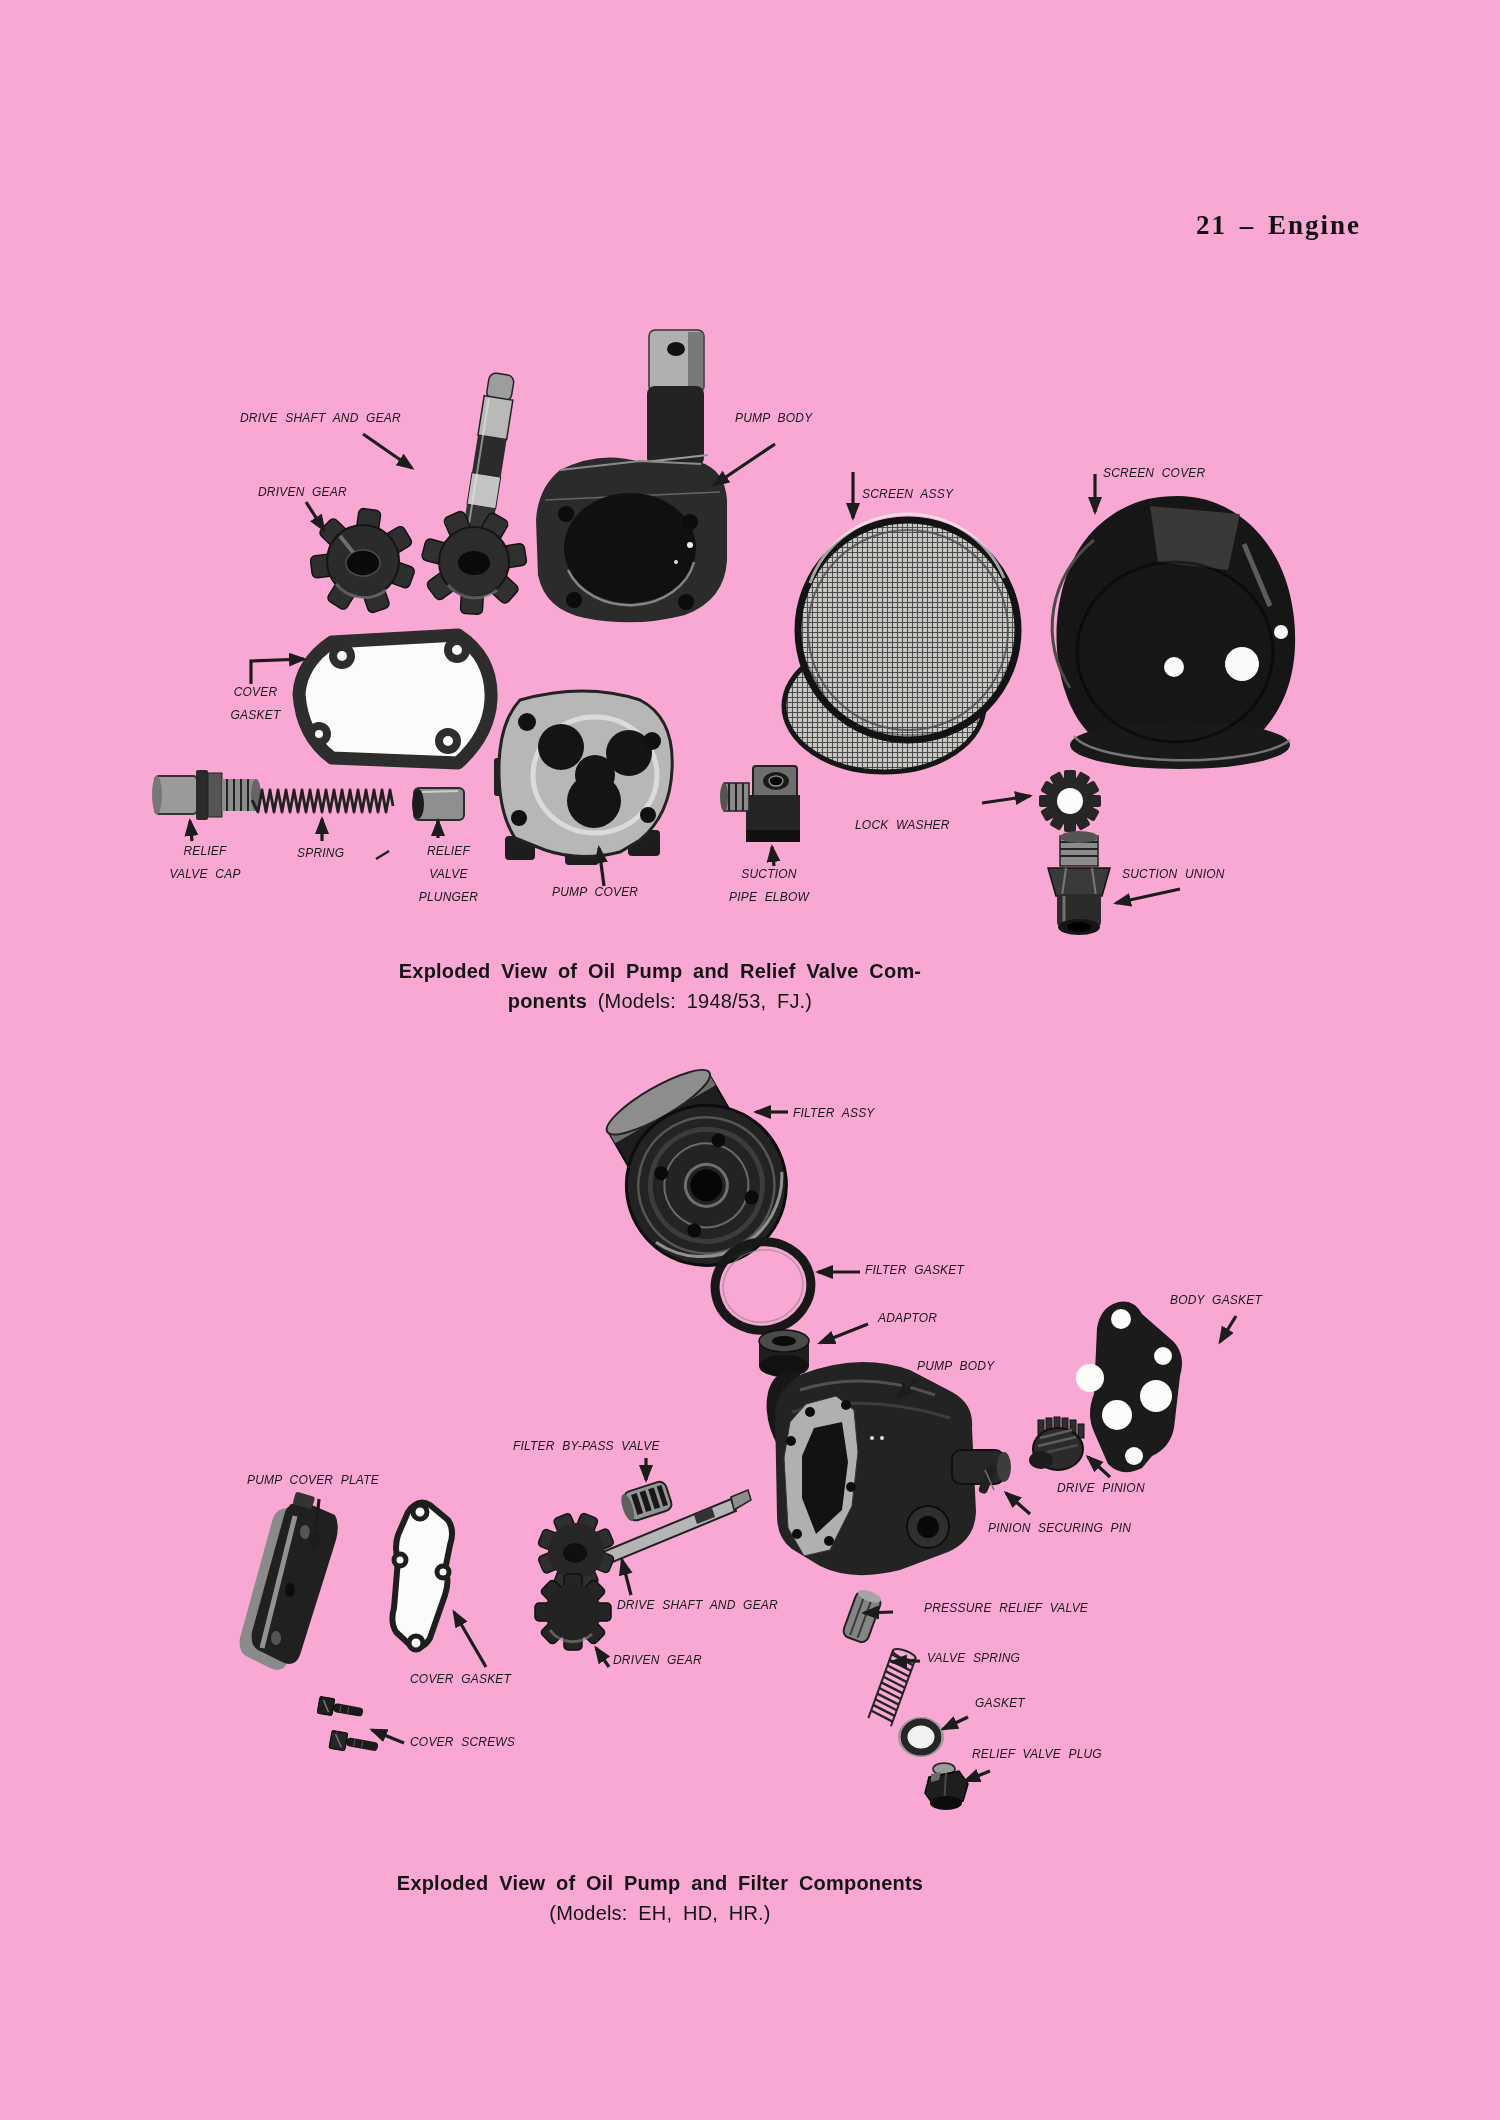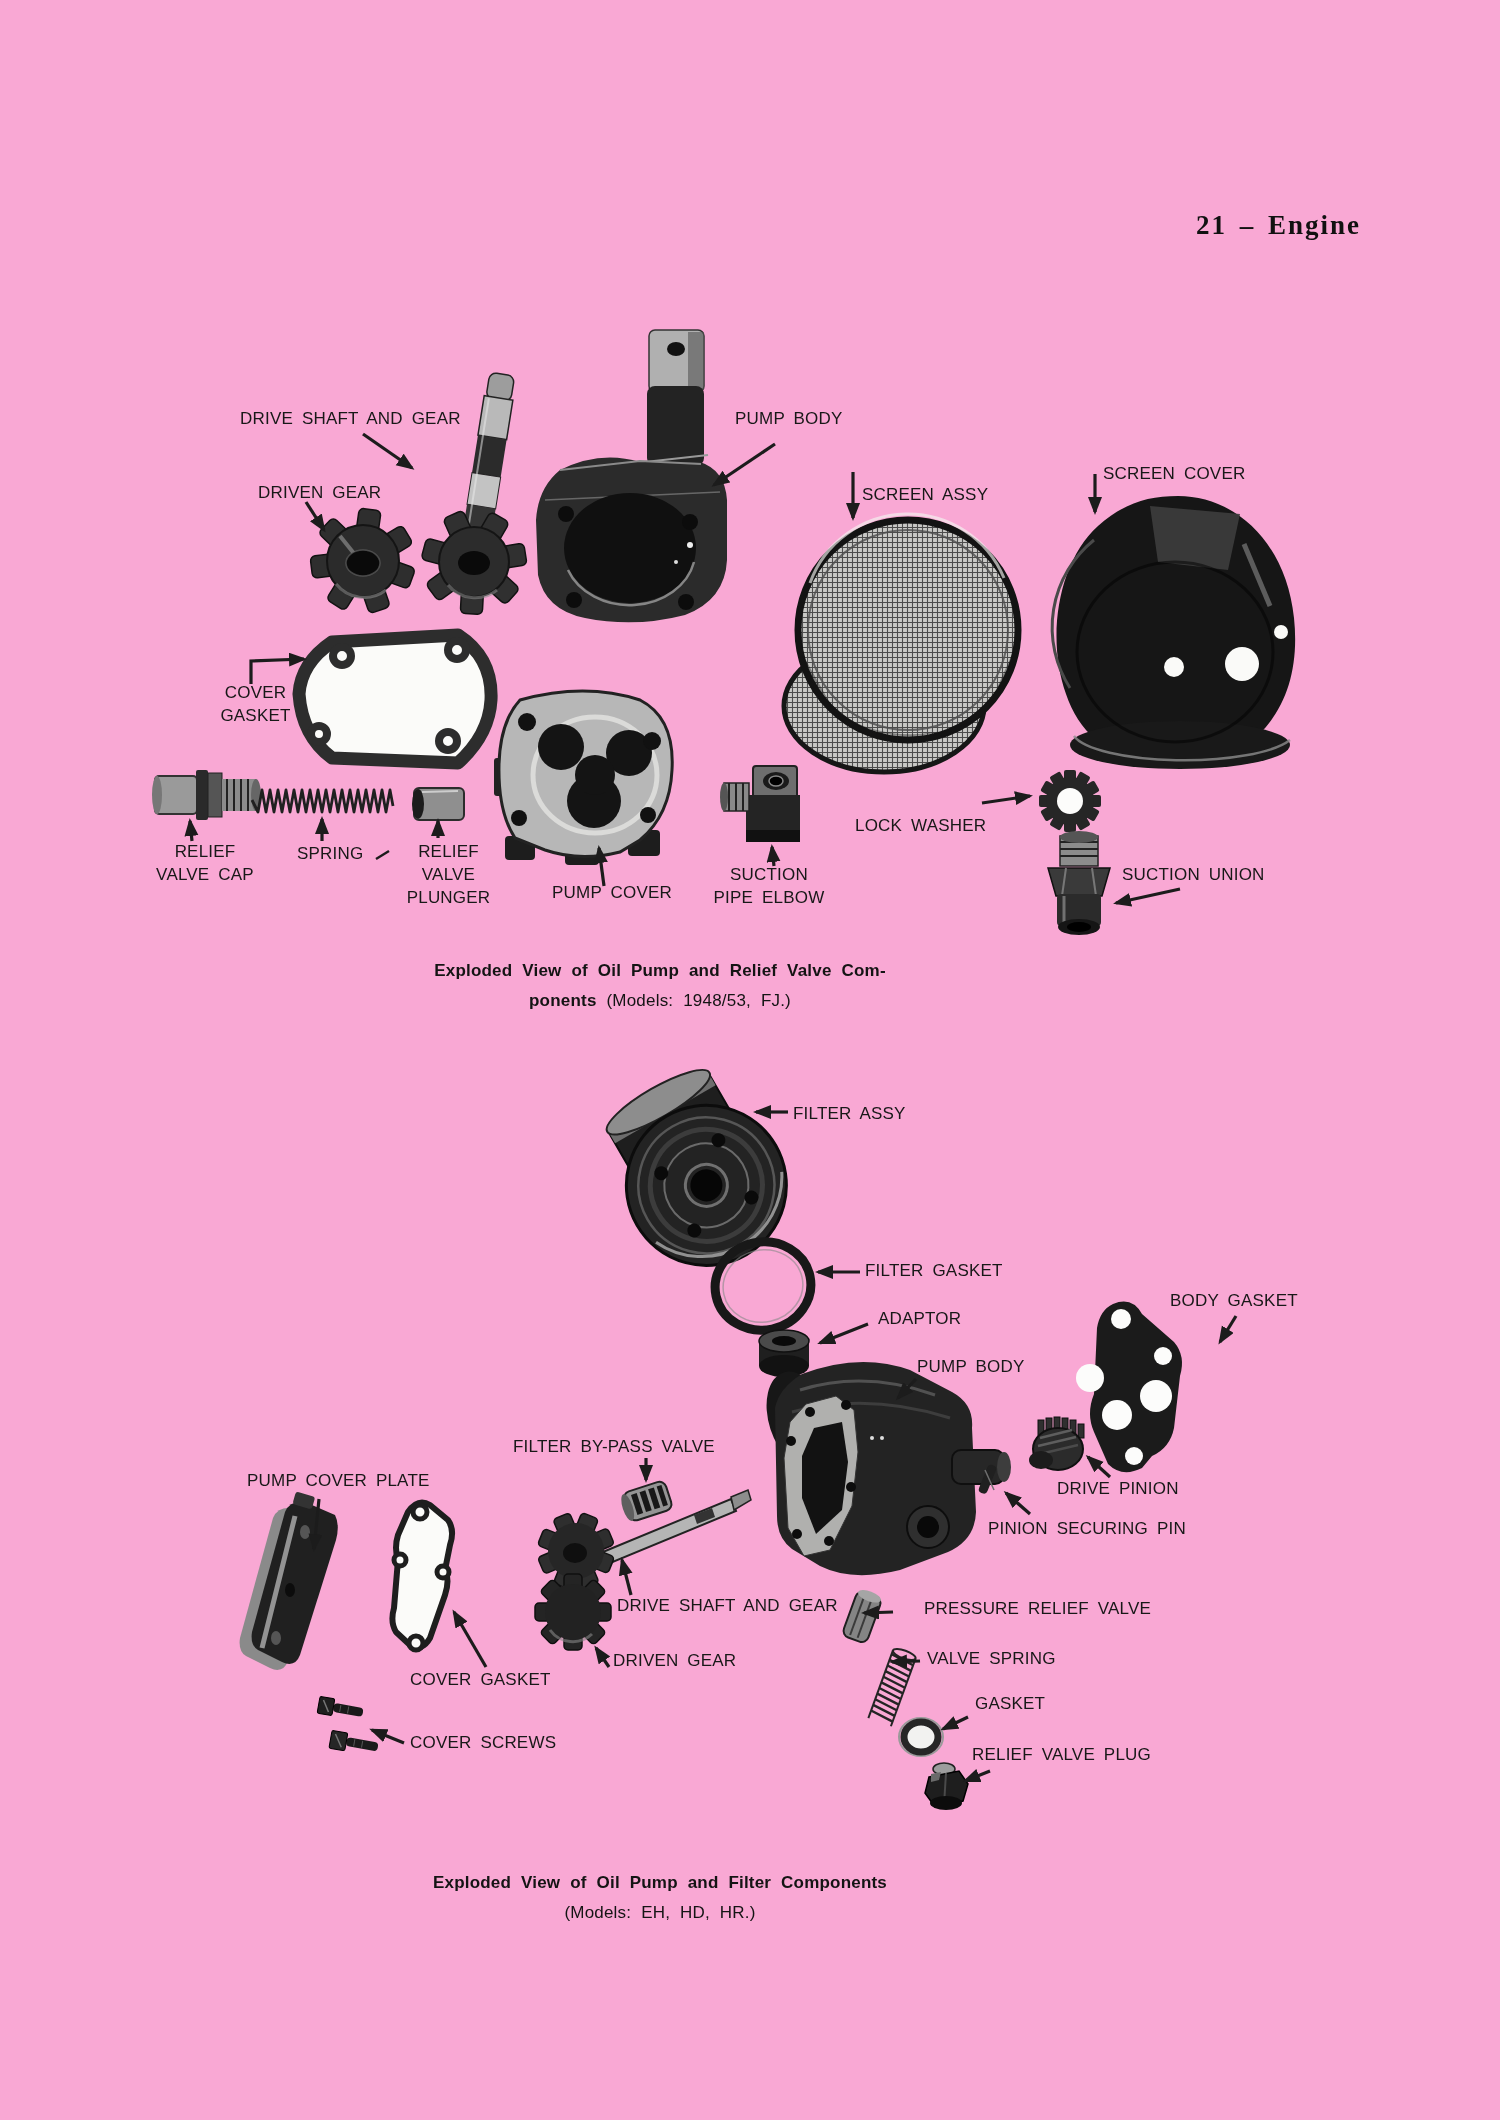--- a/index.html
+++ b/index.html
@@ -7,27 +7,27 @@
     position:relative; width:1500px; height:2120px;
     background:#f9a8d4; overflow:hidden;
     font-family:"Liberation Sans", sans-serif; color:#1b1b1b;
   }
   .hdr {
     position:absolute; left:1196px; top:210px; width:220px;
     font-family:"Liberation Serif", serif; font-weight:bold;
     font-size:27px; letter-spacing:2px; word-spacing:4px; color:#111;
   }
   .lbl {
-    position:absolute; font-size:17px; line-height:23px;
-    letter-spacing:.2px; word-spacing:4px; white-space:pre-line; color:#181818;
+    position:absolute; font-size:12px; line-height:23px;
+    letter-spacing:.2px; word-spacing:4px; white-space:pre-line; color:#181818;font-style:italic;
   }
   .lbl.c { text-align:center; }
   .cap {
     position:absolute; left:355px; width:610px; text-align:center;
-    font-size:17px; line-height:30px; letter-spacing:.2px; word-spacing:5px; color:#141414;
+    font-size:20px; line-height:30px; letter-spacing:.2px; word-spacing:5px; color:#141414;
   }
   .cap .b { font-weight:bold; }
   svg.art { position:absolute; left:0; top:0; }
 </style>
 </head>
 <body>
 
 <div class="page">
 
   <div class="hdr">21 – Engine</div>

